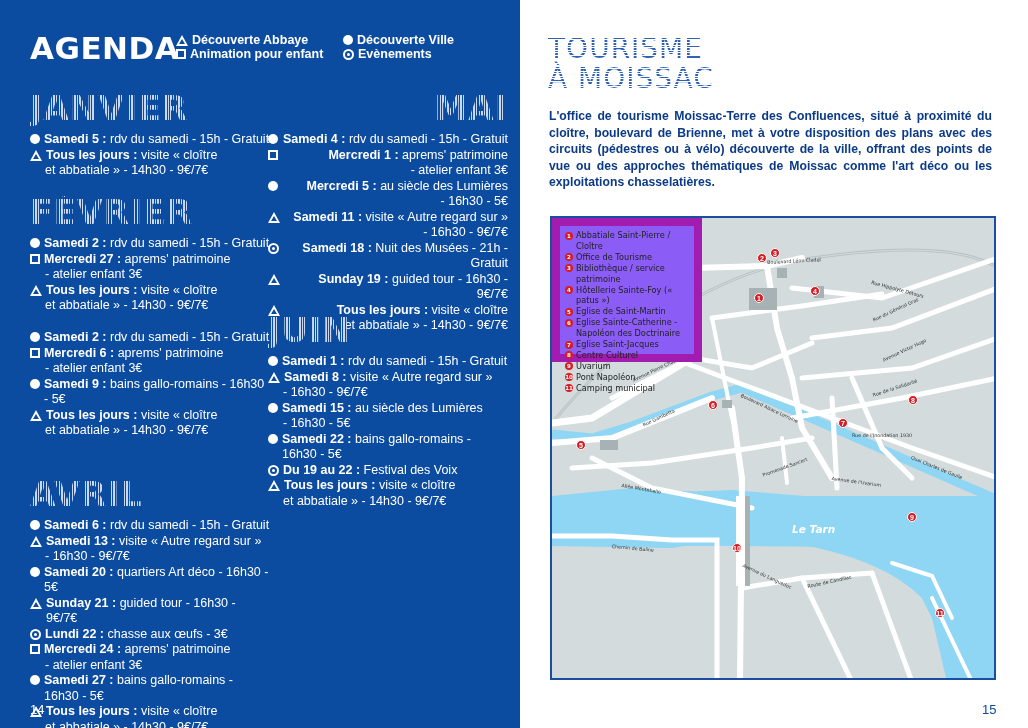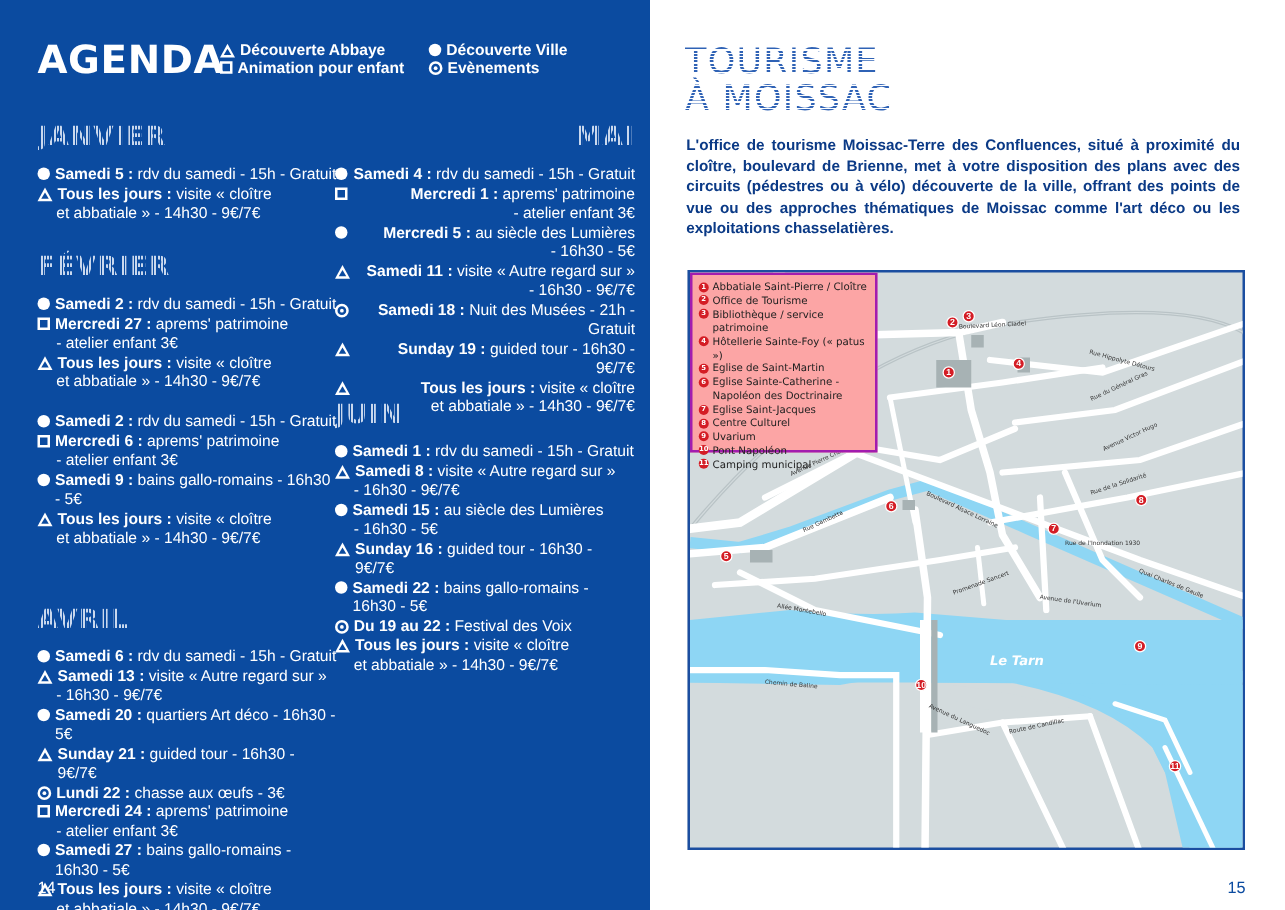--- a/index.html
+++ b/index.html
@@ -18,21 +18,21 @@
   .sym { display:inline-block; width:11px; height:11px; flex:0 0 11px; position:relative; }
   .sym-circle { border-radius:50%; background:#fff; width:10px; height:10px; flex-basis:10px; }
   .sym-square { border:2px solid #fff; width:10px; height:10px; flex-basis:10px; }
   .sym-triangle { width:0; height:0; flex:0 0 auto; border-left:6px solid transparent; border-right:6px solid transparent; border-bottom:11px solid #fff; }
   .sym-triangle::after { content:""; position:absolute; left:-3px; top:4px; border-left:3px solid transparent; border-right:3px solid transparent; border-bottom:5px solid #0b4ba0; }
   .sym-target { border-radius:50%; border:2px solid #fff; width:11px; height:11px; }
   .sym-target::after { content:""; position:absolute; left:2px; top:2px; width:3px; height:3px; background:#fff; border-radius:50%; }
 
   .month { position:absolute; width:240px; }
   .month-name {
-    font-family:"DejaVu Sans", sans-serif; font-weight:bold; font-size:21px; letter-spacing:1px;
+    font-family:"DejaVu Sans", sans-serif; font-weight:bold; font-size:33px; letter-spacing:1px;
     color:transparent;
     background: repeating-linear-gradient(90deg, #c9d8ee 0px, #c9d8ee 1.5px, #0b4ba0 1.5px, #0b4ba0 2.6px);
     -webkit-background-clip:text; background-clip:text;
     margin-bottom:6px; line-height:34px;
   }
   .events { list-style:none; font-size:12.5px; line-height:15.5px; }
   .event { display:flex; align-items:flex-start; gap:4px; }
   .event .sym { margin-top:2px; }
   .event-text { flex:1; }
   .event-date { font-weight:bold; }
@@ -45,21 +45,21 @@
   .tour-title {
     position:absolute; left:548px; top:34px; font-family:"DejaVu Sans", sans-serif; font-weight:normal; font-size:28px; line-height:30px;
     color:transparent;
     background: repeating-linear-gradient(0deg, #2f62b5 0px, #2f62b5 1.6px, #ffffff 1.6px, #ffffff 2.6px);
     -webkit-background-clip:text; background-clip:text; letter-spacing:1px;
   }
   .tour-text { position:absolute; left:549px; top:108px; width:443px; font-size:12.2px; font-weight:bold; line-height:16.5px; color:#0b3a86; text-align:justify; }
 
   .map { position:absolute; left:550px; top:216px; width:446px; height:464px; border:2px solid #1b4ea0; background:#d3dbdd; overflow:hidden; }
   .map svg { position:absolute; left:0; top:0; }
-  .map-legend { position:absolute; left:0; top:0; width:150px; height:144px; background:#fca5a5; border:2px solid #a21caf; padding:4px 4px 0 5px; }
+  .map-legend { position:absolute; left:0; top:0; width:150px; height:144px; background:#8b5cf6; border:8px solid #a21caf; padding:4px 4px 0 5px; }
   .map-legend-item { display:flex; align-items:flex-start; gap:3px; font-size:8.2px; line-height:10.9px; color:#222; font-family:"DejaVu Sans", sans-serif; }
   .badge { display:inline-block; width:8px; height:8px; border-radius:50%; background:#d41d25; color:#fff; font-size:5.5px; line-height:8px; text-align:center; font-weight:bold; flex:0 0 8px; margin-top:1.5px; }
   .map-badge { position:absolute; width:10px; height:10px; border-radius:50%; background:#d41d25; color:#fff; font-size:7px; line-height:10px; text-align:center; font-weight:bold; border:1px solid #fff; }
   .tarn-label { position:absolute; left:240px; top:305px; color:#fff; font-style:italic; font-weight:bold; font-size:10.5px; font-family:"DejaVu Sans", sans-serif; }
   .street { position:absolute; font-size:4.8px; color:#333; white-space:nowrap; font-family:"DejaVu Sans", sans-serif; transform-origin:left top; }
 </style>
 </head>
 <body>
 
 <div class="left-page">
@@ -282,26 +282,20 @@
               <span class="event-text"><span class="event-date">Samedi 8 :</span><span> visite « Autre regard sur »</span></span>
             </div>
             <div class="event-cont">- 16h30 - 9€/7€</div>
           </li>
           <li>
             <div class="event">
               <span class="sym sym-circle"></span>
               <span class="event-text"><span class="event-date">Samedi 15 :</span><span> au siècle des Lumières</span></span>
             </div>
             <div class="event-cont">- 16h30 - 5€</div>
-          </li>
-          <li>
-            <div class="event">
-              <span class="sym sym-triangle"></span>
-              <span class="event-text"><span class="event-date">Sunday 16 :</span><span> guided tour - 16h30 - 9€/7€</span></span>
-            </div>
           </li>
           <li>
             <div class="event">
               <span class="sym sym-circle"></span>
               <span class="event-text"><span class="event-date">Samedi 22 :</span><span> bains gallo-romains - 16h30 - 5€</span></span>
             </div>
           </li>
           <li>
             <div class="event">
               <span class="sym sym-target"></span>

